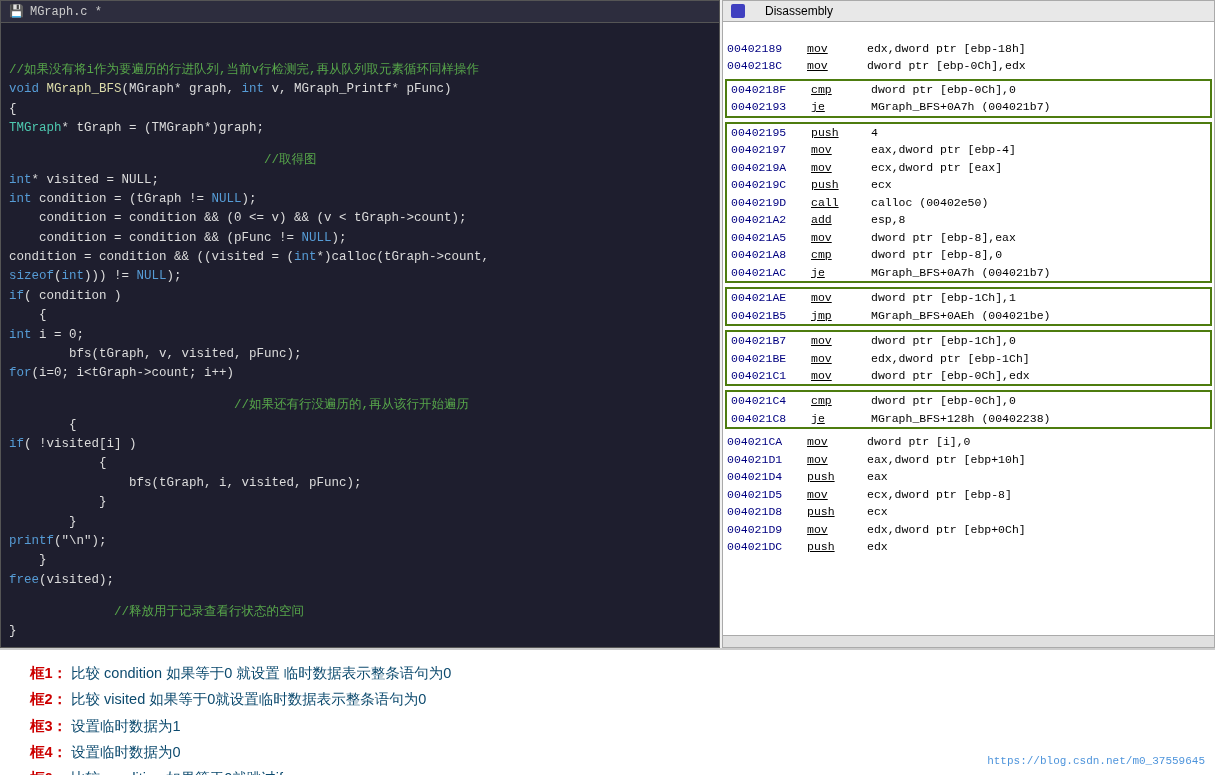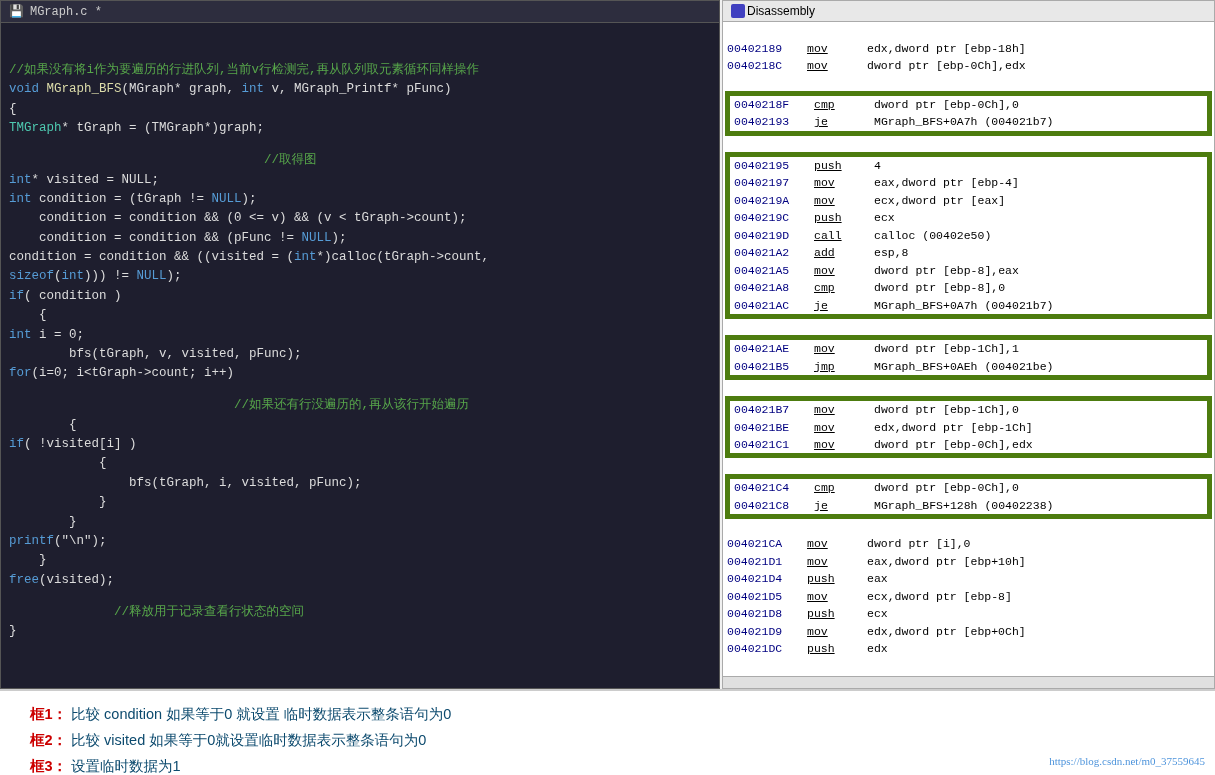--- a/index.html
+++ b/index.html
@@ -76,21 +76,21 @@
     }
 
     .disasm-title {
       background: #e8e8e8;
       color: #000;
       font-size: 12px;
       padding: 3px 8px;
       border-bottom: 1px solid #aaa;
       display: flex;
       align-items: center;
-      gap: 2px;
+      gap: 20px;
       font-family: Arial, sans-serif;
     }
 
     .disasm-title-icon {
       width: 14px;
       height: 14px;
       background: #4040c0;
       border-radius: 2px;
       display: inline-block;
     }
@@ -162,27 +162,27 @@
     .label-text {
       color: #0c4a6e;
     }
 
     .watermark {
       position: absolute;
       bottom: 8px;
       right: 10px;
       font-size: 11px;
       color: #0066cc;
-      font-family: Liberation Serif, serif;
+      font-family: Liberation Mono, monospace;
       opacity: 0.7;
     }
 
     .disasm-group-box {
-      border: 5px solid #4d7c0f;
-      margin: 16px 2px;
+      border: 2px solid #4d7c0f;
+      margin: 4px 2px;
     }
   </style>
 </head>
 <body>
 
 <div class="main-container">
 
   <div class="top-section">
 
     <div class="code-panel">

